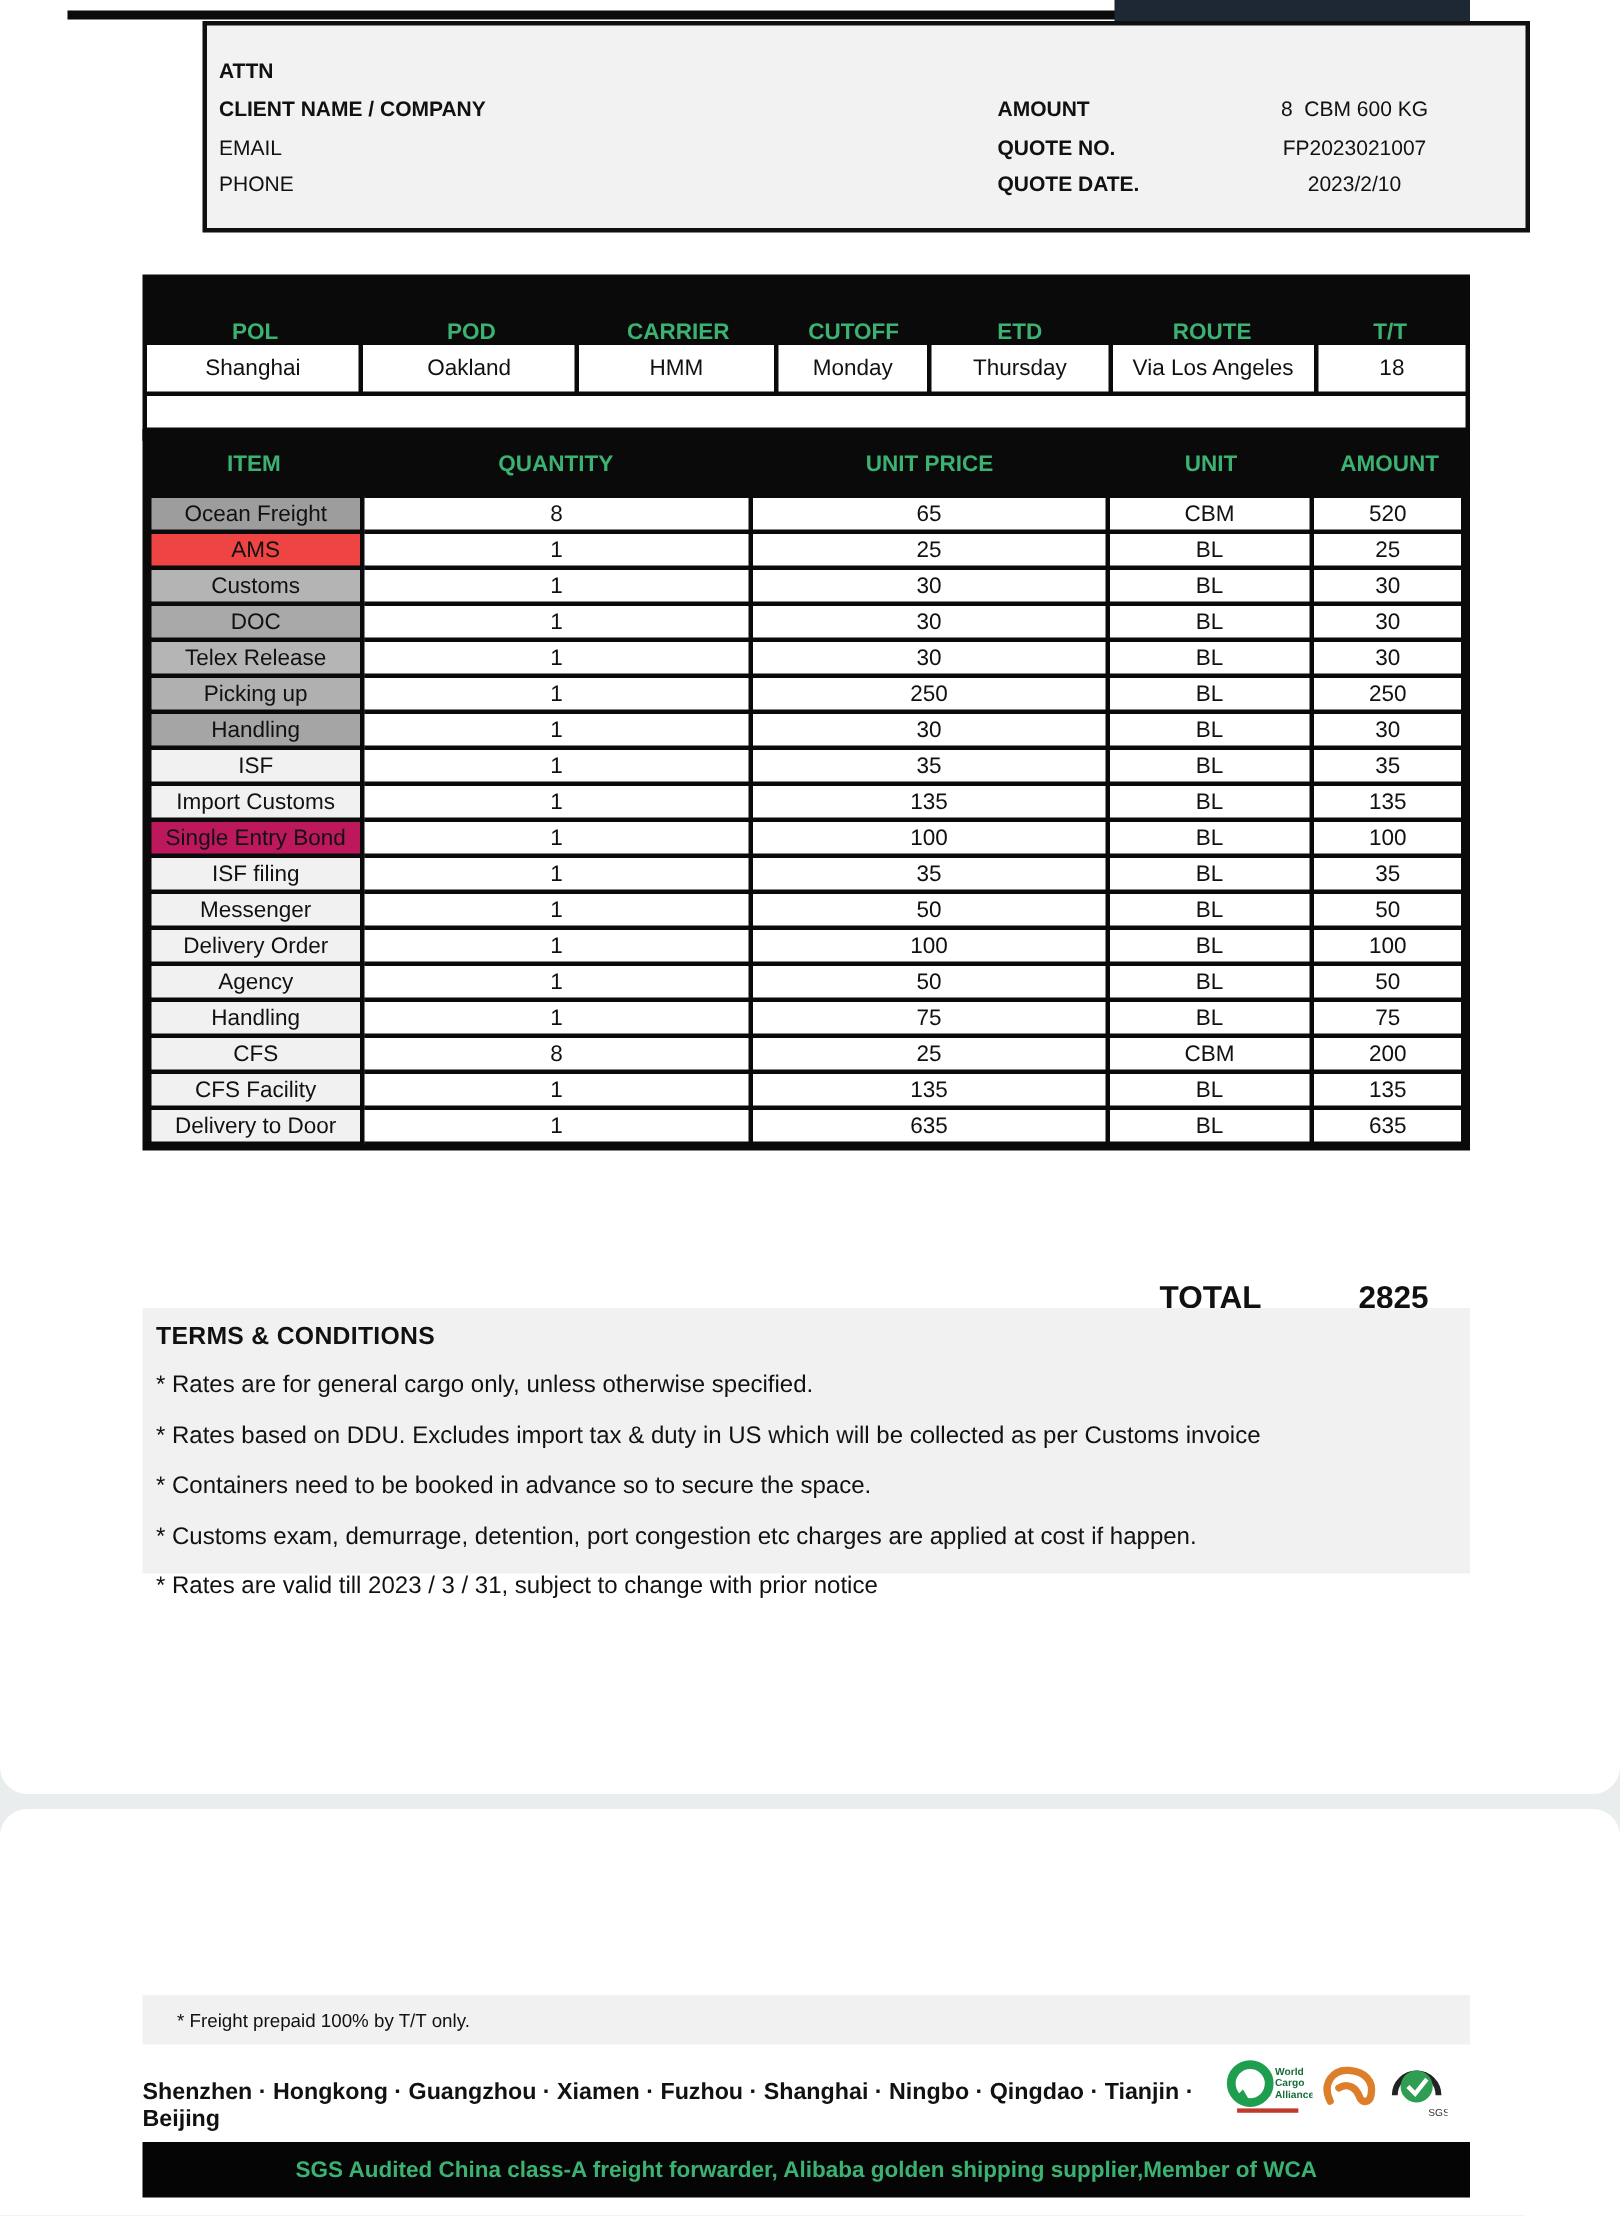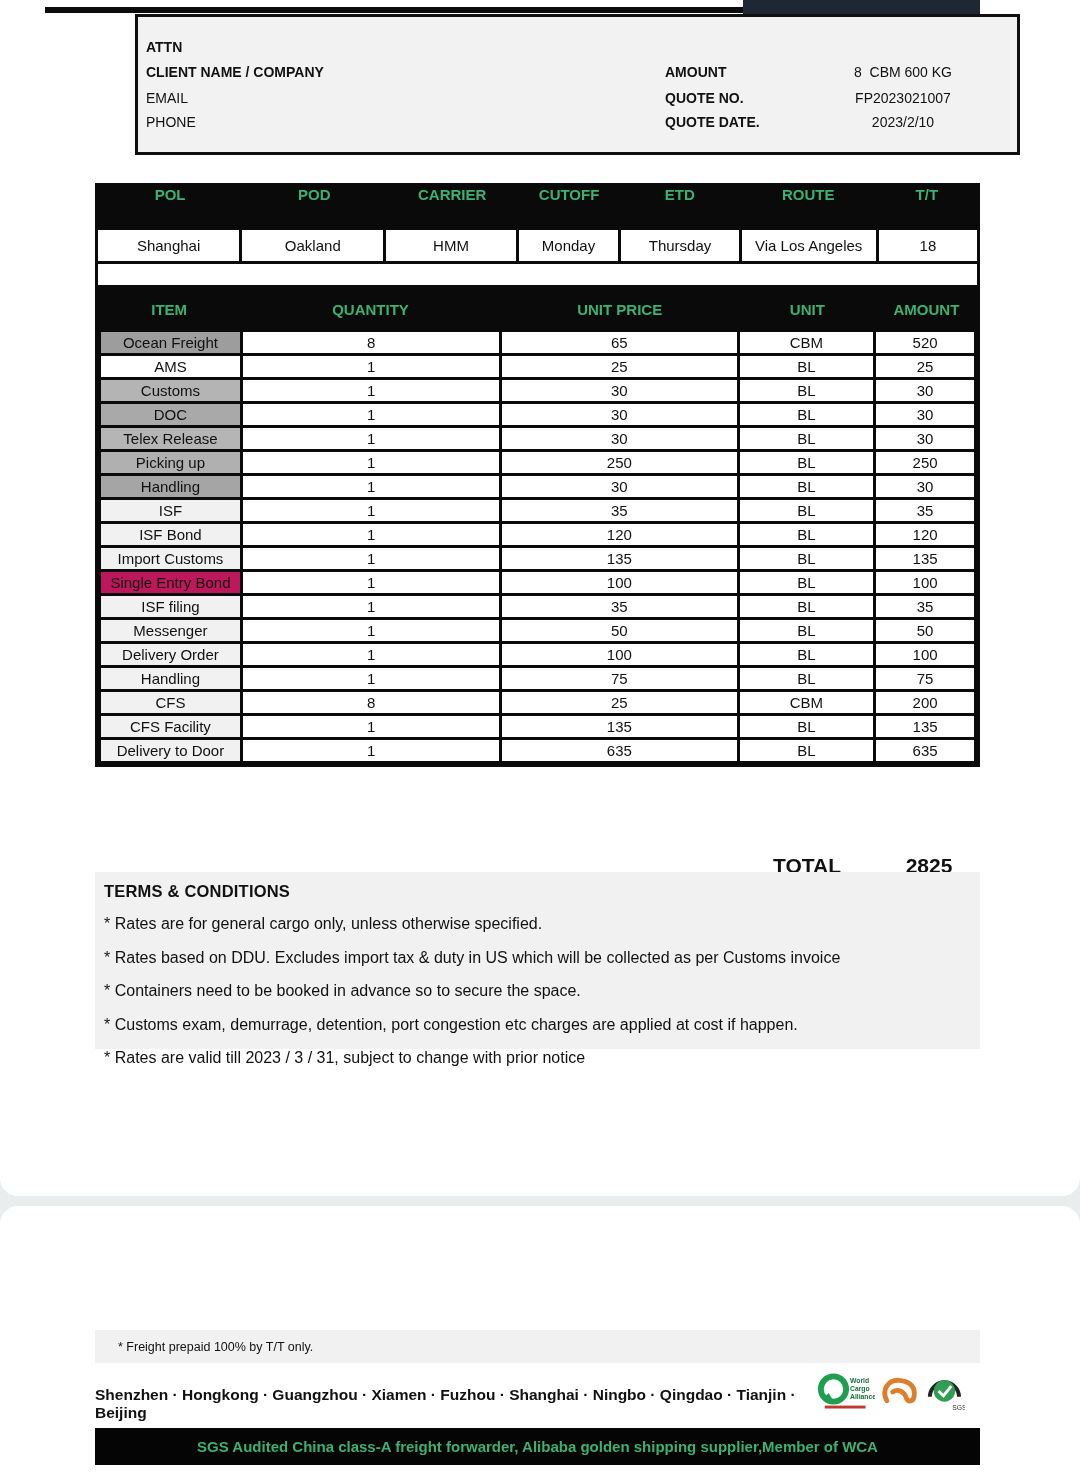--- a/index.html
+++ b/index.html
@@ -10,21 +10,21 @@
 
   .topline{position:absolute;left:45px;top:7px;width:700px;height:6px;background:#0b0b0b;}
   .topnavy{position:absolute;left:743px;top:0;width:237px;height:14px;background:#1e2734;}
 
   .hdrbox{position:absolute;left:95px;top:14px;width:885px;height:141px;background:#f2f2f2;border:3px solid #101010;box-sizing:border-box;margin-left:40px;}
   .hline{position:absolute;font-size:14px;white-space:pre;}
   .b{font-weight:bold;}
   .hval{position:absolute;width:240px;text-align:center;font-size:14px;white-space:pre;}
 
   .rtable{position:absolute;left:95px;top:183px;width:885px;background:#0a0a0a;padding:3px 3px 9px 3px;box-sizing:border-box;}
-  .rhead{display:flex;height:44px;align-items:flex-start;}
+  .rhead{display:flex;height:44px;align-items:flex-end;}
   .rth{color:var(--green);font-weight:bold;font-size:15px;text-align:center;}
   .rrow{display:flex;height:31px;}
   .rtd{background:#ffffff;margin-right:3px;display:flex;align-items:center;justify-content:center;font-size:15px;box-sizing:border-box;}
   .rtd:last-child{margin-right:0;}
   .rempty{height:21px;background:#ffffff;margin-top:3px;}
 
   .itable{position:absolute;left:95px;top:286px;width:885px;background:#0a0a0a;padding:3px;box-sizing:border-box;}
   .ihead{display:flex;height:40px;align-items:center;}
   .ith{color:var(--green);font-weight:bold;font-size:15px;text-align:center;}
   table.items{border-collapse:collapse;width:100%;}
@@ -103,21 +103,21 @@
     <table class="items">
         <tbody id="items-tbody">
           <tr>
             <td style="width: 16.2%; background: rgb(157, 157, 157);">Ocean Freight</td>
             <td style="width: 29.6%;">8</td>
             <td style="width: 27.1%;">65</td>
             <td style="width: 15.6%;">CBM</td>
             <td style="width: 11.5%;">520</td>
           </tr>
           <tr>
-            <td style="width: 16.2%; background: #ffffff; text-align: center;">AMS</td>
+            <td style="width: 16.2%; background: #ef4444; text-align: center;">AMS</td>
             <td style="width: 29.6%;">1</td>
             <td style="width: 27.1%;">25</td>
             <td style="width: 15.6%;">BL</td>
             <td style="width: 11.5%;">25</td>
           </tr>
           <tr>
             <td style="width: 16.2%; background: rgb(180, 180, 180);">Customs</td>
             <td style="width: 29.6%;">1</td>
             <td style="width: 27.1%;">30</td>
             <td style="width: 15.6%;">BL</td>
@@ -152,27 +152,20 @@
             <td style="width: 11.5%;">30</td>
           </tr>
           <tr>
             <td style="width: 16.2%; background: rgb(241, 241, 241);">ISF</td>
             <td style="width: 29.6%;">1</td>
             <td style="width: 27.1%;">35</td>
             <td style="width: 15.6%;">BL</td>
             <td style="width: 11.5%;">35</td>
           </tr>
           <tr>
-            <td style="width: 16.2%; background: rgb(241, 241, 241);">ISF Bond</td>
-            <td style="width: 29.6%;">1</td>
-            <td style="width: 27.1%;">120</td>
-            <td style="width: 15.6%;">BL</td>
-            <td style="width: 11.5%;">120</td>
-          </tr>
-          <tr>
             <td style="width: 16.2%; background: rgb(241, 241, 241);">Import Customs</td>
             <td style="width: 29.6%;">1</td>
             <td style="width: 27.1%;">135</td>
             <td style="width: 15.6%;">BL</td>
             <td style="width: 11.5%;">135</td>
           </tr>
           <tr>
             <td style="width: 16.2%; background: #be185d;">Single Entry Bond</td>
             <td style="width: 29.6%;">1</td>
             <td style="width: 27.1%;">100</td>
@@ -192,20 +185,27 @@
             <td style="width: 27.1%;">50</td>
             <td style="width: 15.6%;">BL</td>
             <td style="width: 11.5%;">50</td>
           </tr>
           <tr>
             <td style="width: 16.2%; background: rgb(241, 241, 241);">Delivery Order</td>
             <td style="width: 29.6%;">1</td>
             <td style="width: 27.1%;">100</td>
             <td style="width: 15.6%;">BL</td>
             <td style="width: 11.5%;">100</td>
+          </tr>
+          <tr>
+            <td style="width: 16.2%; background: rgb(241, 241, 241);">Agency</td>
+            <td style="width: 29.6%;">1</td>
+            <td style="width: 27.1%;">50</td>
+            <td style="width: 15.6%;">BL</td>
+            <td style="width: 11.5%;">50</td>
           </tr>
           <tr>
             <td style="width: 16.2%; background: rgb(241, 241, 241);">Handling</td>
             <td style="width: 29.6%;">1</td>
             <td style="width: 27.1%;">75</td>
             <td style="width: 15.6%;">BL</td>
             <td style="width: 11.5%;">75</td>
           </tr>
           <tr>
             <td style="width: 16.2%; background: rgb(241, 241, 241);">CFS</td>

